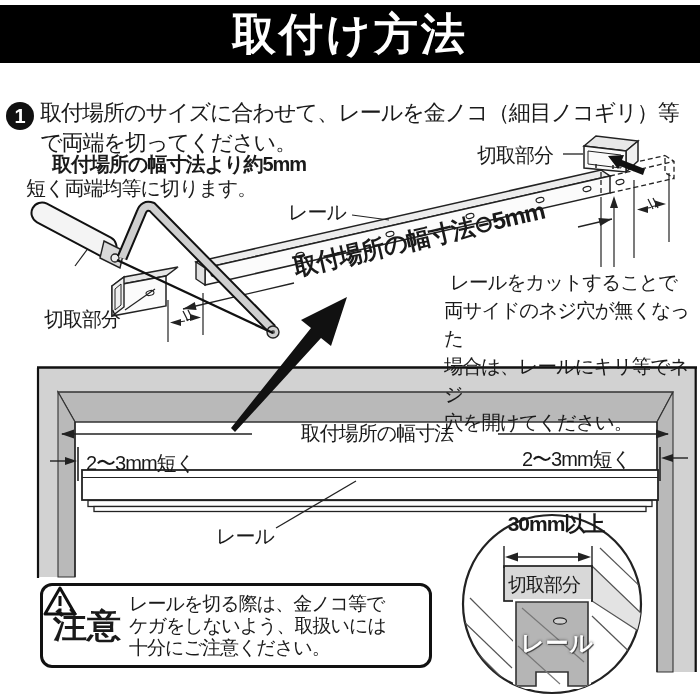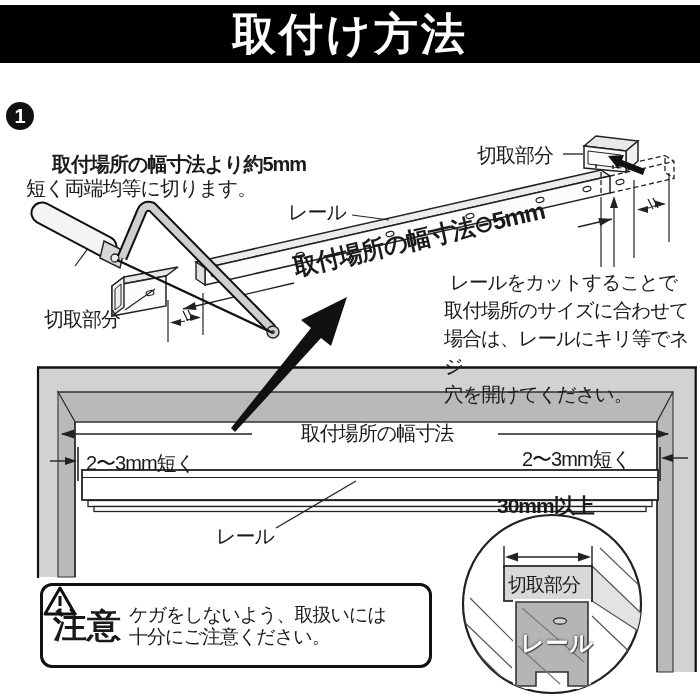--- a/index.html
+++ b/index.html
@@ -187,54 +187,56 @@
     </g>
 
     <polygon points="347,297 301,320 311,328 231,428 235,432 321,338 331,346" fill="#111"></polygon>
   </svg>
 
   <div class="hdr">
     <span class="hdr-t">取付け方法</span>
   </div>
 
   <div class="stepnum">1</div>
+  <div class="steptxt">取付場所のサイズに合わせて、レールを金ノコ（細目ノコギリ）等で両端を切ってください。</div>
 
   <div class="lbl" style="left:52px;top:151px;font-weight:bold;">取付場所の幅寸法より約5mm</div>
   <div class="lbl" style="left:26px;top:175px;">短く両端均等に切ります。</div>
 
   <div class="lbl" style="left:477px;top:142px;">切取部分</div>
   <div class="lbl" style="left:288px;top:199px;">レール</div>
   <div class="lbl" style="left:44px;top:306px;">切取部分</div>
 
   <div class="dim-rot">取付場所の幅寸法⊖5mm</div>
 
   <div class="sidenote">
     <div style="padding-left:6px;">レールをカットすることで</div>
-    <div>取付場所のサイズに合わせて</div>
+    <div>両サイドのネジ穴が無くなった</div>
     <div>場合は、レールにキリ等でネジ</div>
     <div>穴を開けてください。</div>
   </div>
 
   <div class="lbl" style="left:256px;top:420px;width:242px;text-align:center;">取付場所の幅寸法</div>
   <div class="lbl" style="left:86px;top:450px;">2〜3mm短く</div>
   <div class="lbl" style="left:522px;top:446px;">2〜3mm短く</div>
   <div class="lbl" style="left:216px;top:523px;">レール</div>
 
-  <div class="lbl" style="left:497px;top:492px;width:118px;text-align:left;font-weight:bold;font-size:21px;">30mm以上</div>
+  <div class="lbl" style="left:497px;top:510px;width:118px;text-align:center;font-weight:bold;font-size:21px;">30mm以上</div>
   <div class="lbl" style="left:508px;top:572px;font-size:19px;">切取部分</div>
   <div class="inset-rail">レール</div>
 
   <div class="caution">
     <div class="caution-head">
       <svg class="caution-tri" viewBox="0 0 34 30">
         <polygon points="17,2 32,28 2,28" fill="none" stroke="#111" stroke-width="3" stroke-linejoin="round"></polygon>
         <rect x="15.5" y="10" width="3" height="10" fill="#111"></rect>
         <rect x="15.5" y="22.5" width="3" height="3" fill="#111"></rect>
       </svg>
       <span>注意</span>
     </div>
     <div class="caution-lines">
+      <div class="w-lbl">レールを切る際は、金ノコ等で</div>
       <div class="w-lbl">ケガをしないよう、取扱いには</div>
       <div class="w-lbl">十分にご注意ください。</div>
     </div>
   </div>
 
 </div>
 
 </body></html>

